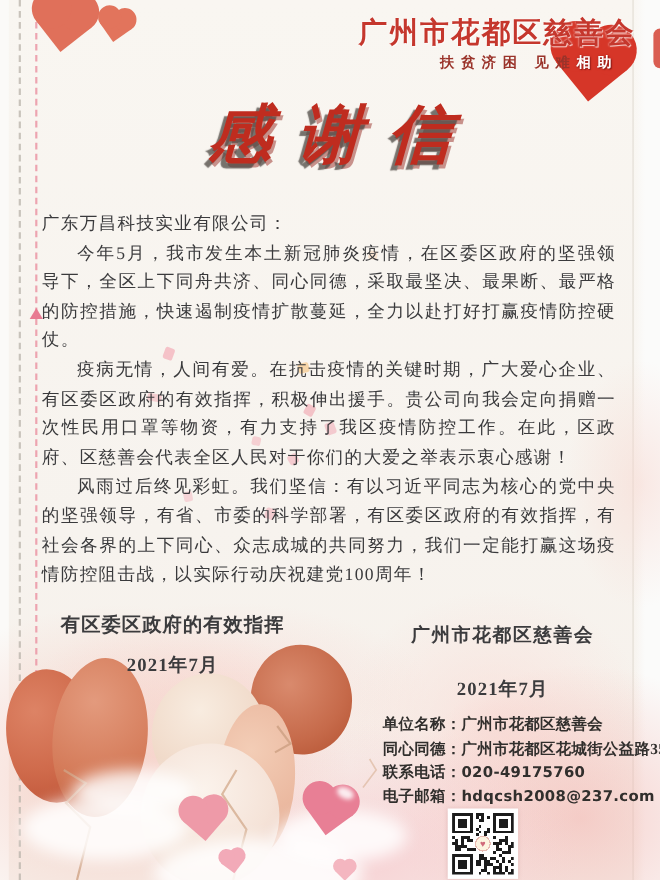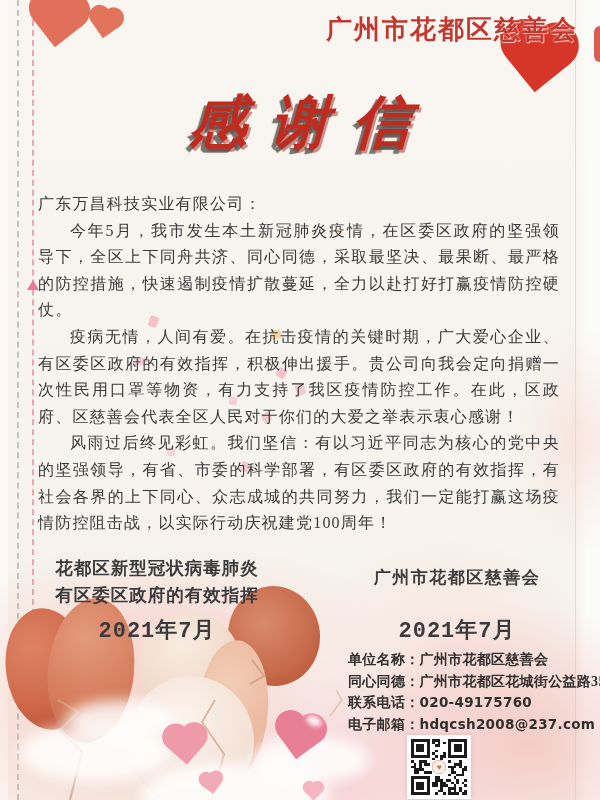--- a/index.html
+++ b/index.html
@@ -51,21 +51,21 @@
   .body-text{position:absolute;left:38px;right:40px;top:191px;z-index:3;
     font-size:16px;line-height:26.6px;letter-spacing:1.2px;color:#3a3a3c;
     text-align:justify;text-justify:inter-character;}
   .body-text p{margin:0;text-indent:2em;}
   .body-text .salutation{text-indent:0;}
 
   
   .sig{position:absolute;z-index:3;text-align:center;color:#3b3b3d;font-weight:bold;}
   .sig-left{left:42px;top:555px;width:230px;font-size:17.5px;line-height:27px;letter-spacing:1px;}
   .sig-right{left:362px;top:566px;width:190px;font-size:17px;letter-spacing:1.5px;}
-  .sig .date{margin-top:9px;font-size:22px;letter-spacing:1px;font-family:Liberation Mono, monospace;}
+  .sig .date{margin-top:9px;font-size:17px;letter-spacing:1px;font-family:Liberation Serif, serif;}
   .sig-right .date{margin-top:26px;}
 
   
   .contact{position:absolute;left:348px;top:649px;z-index:3;font-size:14px;line-height:21.6px;
     color:#312f2d;font-weight:bold;letter-spacing:.3px;white-space:nowrap;}
   .contact .val{font-family:"DejaVu Sans","Liberation Sans",sans-serif;font-size:13.5px;}
 
   
   .qr{position:absolute;left:407px;top:735px;width:64px;height:64px;background:#fff;z-index:3;
     padding:4px;box-sizing:border-box;box-shadow:0 0 4px rgba(180,120,120,.35);}
@@ -128,20 +128,21 @@
     </div>
   <div class="heart heart-small">
       <i></i>
     </div>
   <div class="corner-red"></div>
 
   <div class="heart heart-logo">
       <i></i>
     </div>
   <div class="org-name">广州市花都区慈善会</div>
+  <div class="tagline"><span>扶贫济困</span><span class="gap"></span><span>见难</span><span class="hl">相助</span></div>
 
   <div class="title">感谢信</div>
 
   <div class="confetti" style="left:149px;top:316px;width:9px;height:11px;background:#f3a0ae;opacity:.6;transform:rotate(20deg);"></div>
   <div class="confetti" style="left:271px;top:330px;width:10px;height:9px;background:#f5bb6e;opacity:.55;transform:rotate(-14deg);"></div>
   <div class="confetti" style="left:134px;top:358px;width:13px;height:7px;background:#f2a7b2;opacity:.5;transform:rotate(10deg);"></div>
   <div class="confetti" style="left:277px;top:368px;width:9px;height:10px;background:#f19aa8;opacity:.55;transform:rotate(28deg);"></div>
   <div class="confetti" style="left:296px;top:384px;width:9px;height:11px;background:#f0a0ad;opacity:.5;transform:rotate(-20deg);"></div>
   <div class="confetti" style="left:229px;top:397px;width:8px;height:8px;background:#f3abb6;opacity:.5;transform:rotate(12deg);"></div>
   <div class="confetti" style="left:262px;top:413px;width:9px;height:9px;background:#f2a2af;opacity:.5;transform:rotate(-30deg);"></div>
@@ -180,21 +181,20 @@
     </div>
   <div class="gloss-dot"></div>
   <div class="heart heart-tiny1">
       <i></i>
     </div>
   <div class="heart heart-tiny2">
       <i></i>
     </div>
 
   <div class="sig sig-left">
-    <div>花都区新型冠状病毒肺炎</div>
     <div>有区委区政府的有效指挥</div>
     <div class="date">2021年7月</div>
   </div>
   <div class="sig sig-right">
     <div>广州市花都区慈善会</div>
     <div class="date">2021年7月</div>
   </div>
 
   <div class="contact">
     <div><span>单位名称：</span><span>广州市花都区慈善会</span></div>

